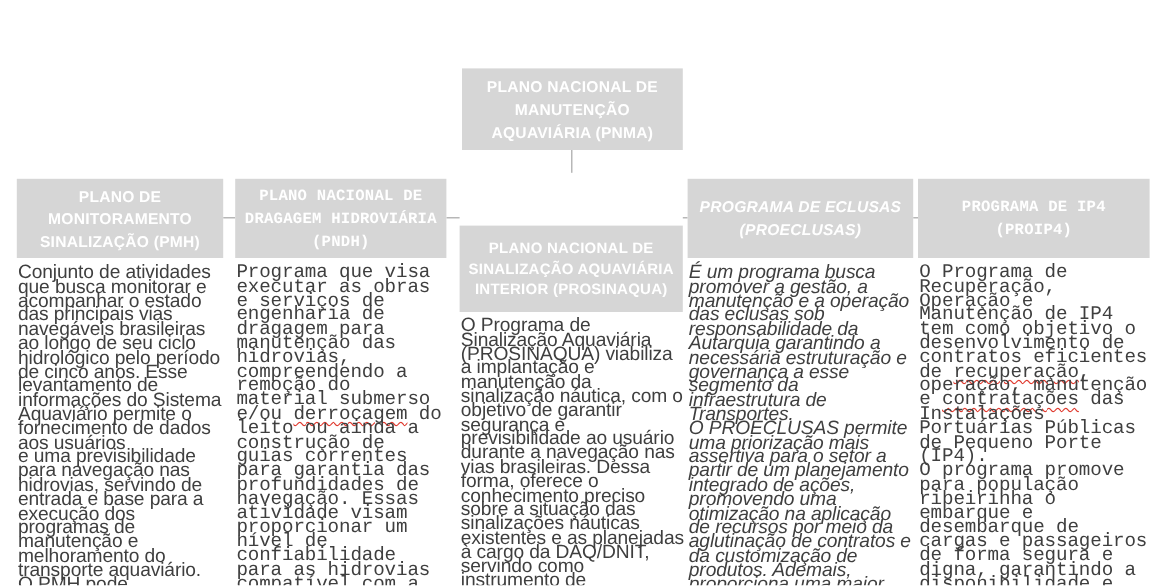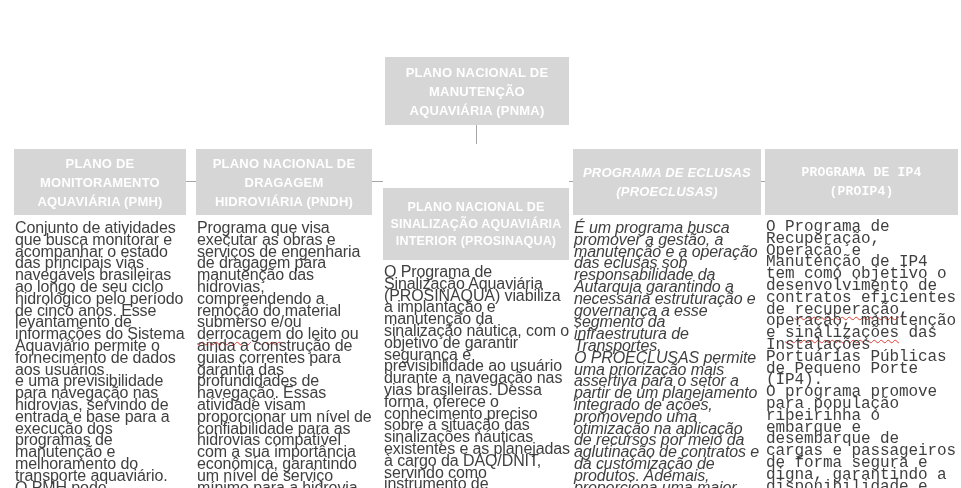--- a/index.html
+++ b/index.html
@@ -30,21 +30,21 @@
     width: 184px;
     height: 68px;
     font-size: 13px;
     line-height: 19px;
     padding: 0 9px;
     letter-spacing: .2px;
   }
 
   .column { position: absolute; top: 0; height: 488px; }
   .col-1 { left: 14px;  width: 172px; }
-  .col-2 { left: 196px; width: 176px; }
+  .col-2 { left: 196px; width: 176px; font-family: Liberation Mono, monospace; }
   .col-3 { left: 383px; width: 186px; margin-top: 44px; }
   .col-4 { left: 573px; width: 188px; font-style: italic; }
   .col-5 { left: 765px; width: 193px; font-family: Liberation Mono, monospace; }
 
   .col-header {
     position: absolute;
     top: 149px;
     left: 0;
     width: 100%;
     height: 66px;
@@ -96,21 +96,21 @@
   </div>
 
   <div class="connector v"></div>
   <div class="connector h h1"></div>
   <div class="connector h h2"></div>
   <div class="connector h h3"></div>
   <div class="connector h h4"></div>
 
   <section class="column col-1">
     <div class="node-box col-header">
-      <span>PLANO DE MONITORAMENTO AQUAVIÁRIA (PMH)</span>
+      <span>PLANO DE MONITORAMENTO SINALIZAÇÃO (PMH)</span>
     </div>
     <p class="node-body">Conjunto de atividades que busca monitorar e acompanhar o estado das principais vias navegáveis brasileiras ao longo de seu ciclo hidrológico pelo período de cinco anos. Esse levantamento de informações do Sistema
 Aquaviário permite o fornecimento de dados aos usuários
 e uma previsibilidade para navegação nas hidrovias, servindo de entrada e base para a execução dos programas de manutenção e melhoramento do transporte aquaviário.
 O PMH pode proporcionar uma operação mais eficiente e segura das principais vias navegáveis e fomentar contratações com menor nível de incertezas, de maior eficiência e condizentes com as singularidades de cada uma das vias navegáveis.</p>
   </section>
 
   <section class="column col-2">
     <div class="node-box col-header">
       <span>PLANO NACIONAL DE DRAGAGEM HIDROVIÁRIA (PNDH)</span>
@@ -132,17 +132,17 @@
     </div>
     <p class="node-body">É um programa busca promover a gestão, a manutenção e a operação das eclusas sob responsabilidade da Autarquia garantindo a necessária estruturação e governança a esse segmento da infraestrutura de Transportes.
 O PROECLUSAS permite uma priorização mais assertiva para o setor a partir de um planejamento integrado de ações, promovendo uma otimização na aplicação de recursos por meio da aglutinação de contratos e da customização de produtos. Ademais, proporciona uma maior governança por meio da adoção de processos padronizados relacionados à gestão, operação e manutenção das eclusas, reduzindo os riscos na elaboração de projetos e obras, a partir
 de um melhor conhecimento dos problemas e patologias com a execução dos diagnósticos.</p>
   </section>
 
   <section class="column col-5">
     <div class="node-box col-header">
       <span>PROGRAMA DE IP4 (PROIP4)</span>
     </div>
-    <p class="node-body">O Programa de Recuperação, Operação e Manutenção de IP4 tem como objetivo o desenvolvimento de contratos eficientes de <span class="misspelled">recuperação</span>, operação, manutenção e <span class="misspelled">sinalizações</span> das Instalações Portuárias Públicas de Pequeno Porte (IP4).
+    <p class="node-body">O Programa de Recuperação, Operação e Manutenção de IP4 tem como objetivo o desenvolvimento de contratos eficientes de <span class="misspelled">recuperação</span>, operação, manutenção e <span class="misspelled">contratações</span> das Instalações Portuárias Públicas de Pequeno Porte (IP4).
 O programa promove para população ribeirinha o embarque e desembarque de cargas e passageiros de forma segura e digna, garantindo a disponibilidade e perenidade das IP4, independente do regime hídrico, e uma promoção econômica e social das regiões ribeirinhas.</p>
   </section>
 
 </div>
 
 </body></html>

